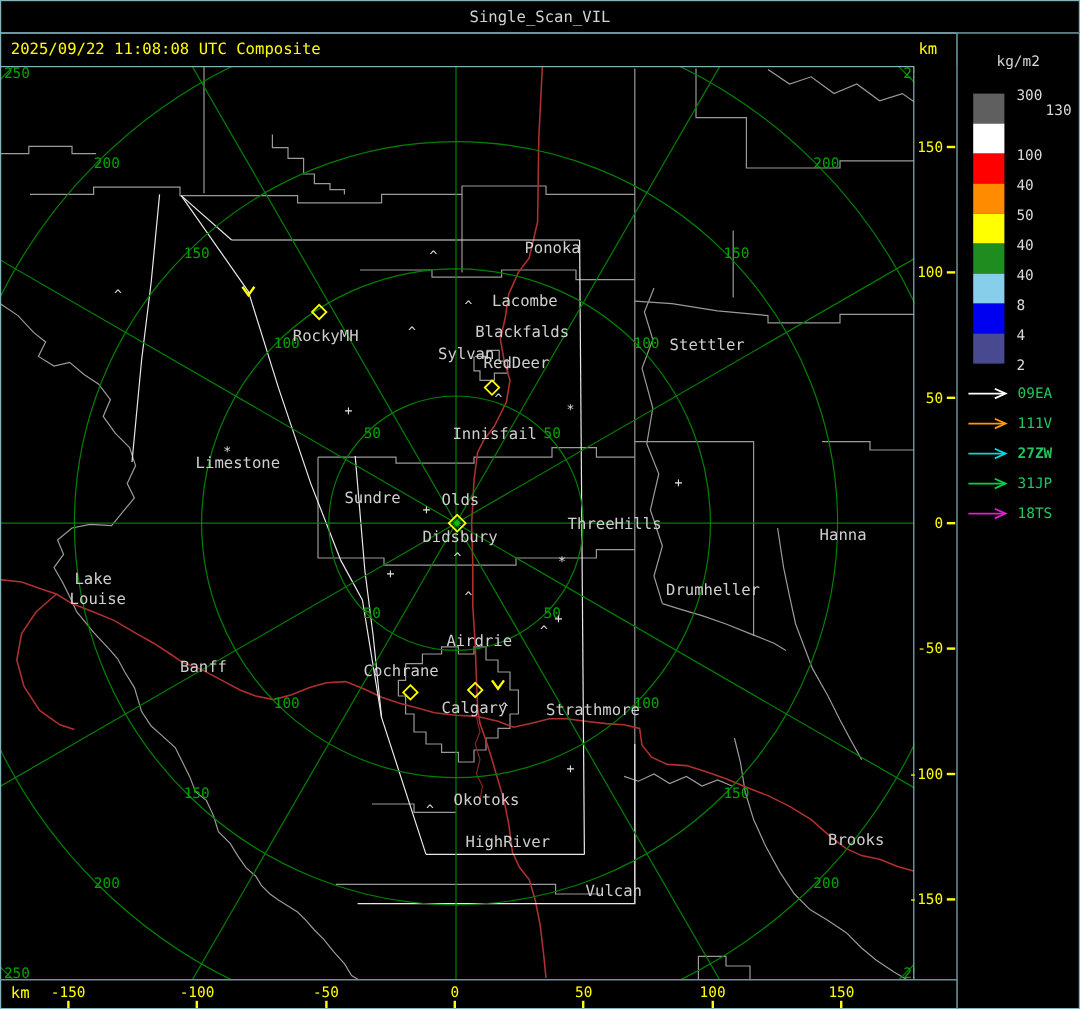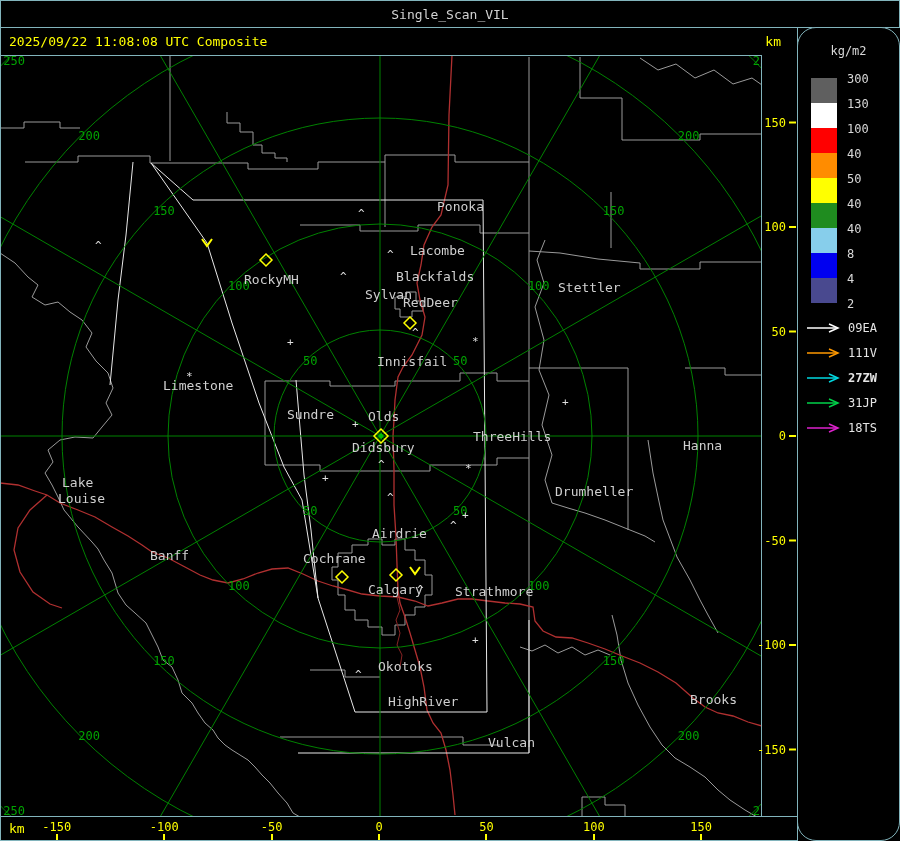--- a/index.html
+++ b/index.html
@@ -8,28 +8,28 @@
   .teal{border:1px solid #82b4bc;box-sizing:border-box;}
   #title-bar{position:absolute;left:0;top:0;width:900px;height:28px;
              display:flex;align-items:center;justify-content:center;}
   #title-bar span{color:#d2d2d2;font-size:13px;letter-spacing:0px;}
   #info-bar{position:absolute;left:0;top:27px;width:798px;height:29px;
             display:flex;align-items:center;}
   #info-bar .ts{color:#ffff00;font-size:13px;margin-left:8px;}
   #info-bar .km-top{position:absolute;right:16px;color:#ffff00;font-size:13px;}
   #map-wrap{position:absolute;left:0;top:55px;width:798px;height:762px;background:#000;}
   #legend-panel{position:absolute;left:797px;top:27px;width:103px;height:814px;
-                background:#000;border-radius:19px;}
+                background:#000;}
   #legend-unit{position:absolute;left:0;top:16px;width:100%;text-align:center;
                color:#d8d8d8;font-size:12px;}
   .cb-block{position:absolute;left:13px;width:26px;height:25px;}
   .cb-label{position:absolute;left:49px;width:46px;color:#d8d8d8;font-size:12px;height:14px;}
   .st-row{position:absolute;left:6px;width:95px;height:14px;}
   .st-row svg{position:absolute;left:2px;top:2px;}
-  .st-label{position:absolute;left:44px;top:0;color:#e5e5e5;font-size:12px;}
+  .st-label{position:absolute;left:44px;top:0;color:#22c55e;font-size:12px;}
   #bottom-bar{position:absolute;left:0;top:816px;width:798px;height:25px;background:#000;}
   #bottom-bar .km-bot{position:absolute;left:8px;top:4px;color:#ffff00;font-size:13px;}
   .bx-label{position:absolute;top:3px;color:#ffff00;font-size:12px;transform:translateX(-50%);}
   .bx-tick{position:absolute;top:17px;width:2px;height:6px;background:#ffff00;}
 </style>
 </head>
 <body>
 
 <div id="app">
 
@@ -204,21 +204,21 @@
         <div class="cb-block" style="top: 50px; background: rgb(95, 95, 95);"></div>
         <div class="cb-block" style="top: 75px; background: rgb(255, 255, 255);"></div>
         <div class="cb-block" style="top: 100px; background: rgb(255, 0, 0);"></div>
         <div class="cb-block" style="top: 125px; background: rgb(255, 140, 0);"></div>
         <div class="cb-block" style="top: 150px; background: rgb(255, 255, 0);"></div>
         <div class="cb-block" style="top: 175px; background: rgb(31, 140, 31);"></div>
         <div class="cb-block" style="top: 200px; background: rgb(135, 206, 235);"></div>
         <div class="cb-block" style="top: 225px; background: rgb(0, 0, 240);"></div>
         <div class="cb-block" style="top: 250px; background: rgb(73, 73, 143);"></div>
         <div class="cb-label" style="top: 44px;">300</div>
-        <div class="cb-label" style="top: 69px;">130</div>
+        <div class="cb-label" style="top: 57px; text-align: right;">130</div>
         <div class="cb-label" style="top: 94px;">100</div>
         <div class="cb-label" style="top: 119px;">40</div>
         <div class="cb-label" style="top: 144px;">50</div>
         <div class="cb-label" style="top: 169px;">40</div>
         <div class="cb-label" style="top: 194px;">40</div>
         <div class="cb-label" style="top: 219px;">8</div>
         <div class="cb-label" style="top: 244px;">4</div>
         <div class="cb-label" style="top: 269px;">2</div>
       </div>
     <div id="stations">

